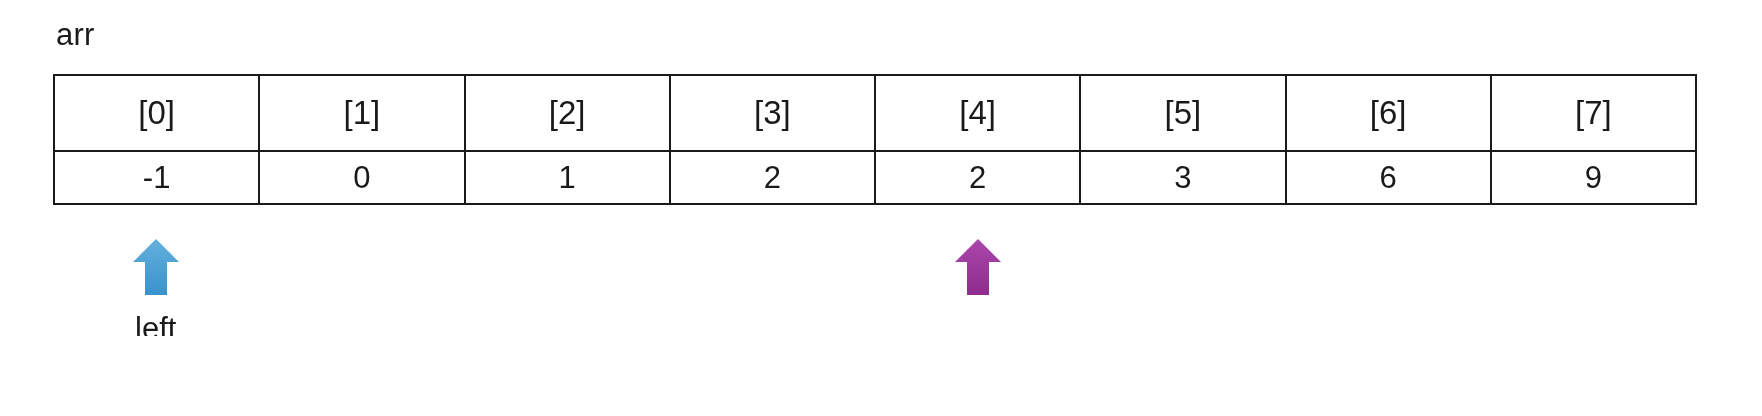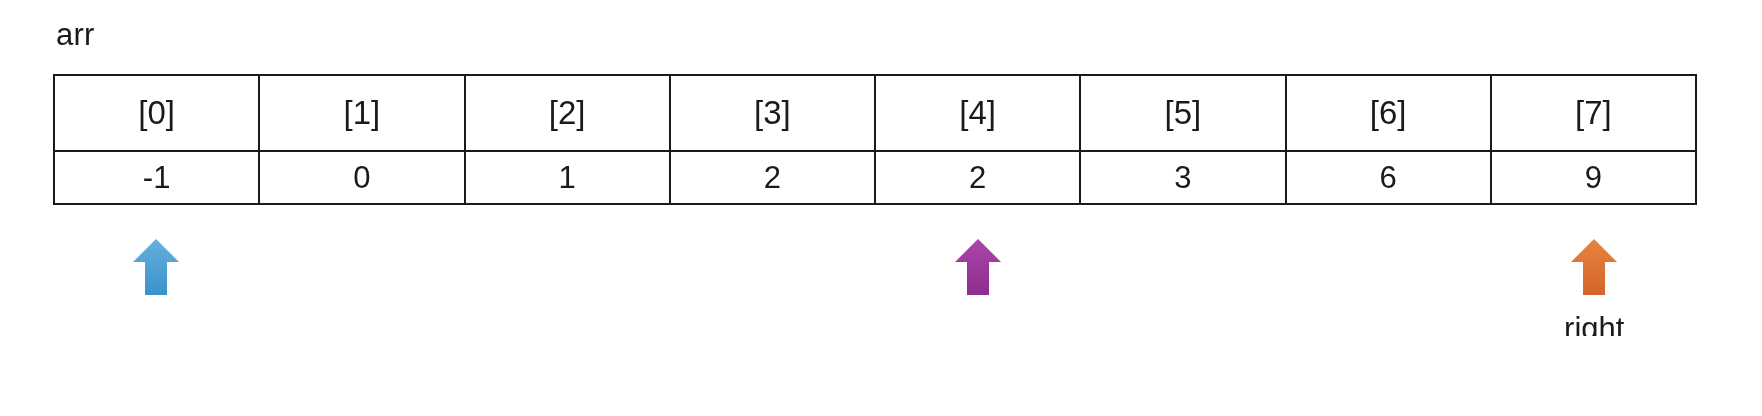--- a/index.html
+++ b/index.html
@@ -113,40 +113,29 @@
   <div class="pointer" id="pointer-left" style="left: 155.75px;">
     <svg class="arrow-svg" width="48" height="58" viewBox="0 0 48 58">
       <defs>
         <linearGradient id="gradLeft" x1="0" y1="0" x2="0" y2="1">
           <stop offset="0%" stop-color="#64b0dc"></stop>
           <stop offset="100%" stop-color="#3a92cc"></stop>
         </linearGradient>
       </defs>
       <path d="M24 1 L47 24 L35 24 L35 57 L13 57 L13 24 L1 24 Z" fill="url(#gradLeft)"></path>
     </svg>
+    <span class="pointer-label">left</span>
   </div>
 
   <div class="pointer" id="pointer-mid" style="left: 977.75px;">
     <svg class="arrow-svg" width="48" height="58" viewBox="0 0 48 58">
       <defs>
         <linearGradient id="gradMid" x1="0" y1="0" x2="0" y2="1">
           <stop offset="0%" stop-color="#ab46ab"></stop>
           <stop offset="100%" stop-color="#8e2d8e"></stop>
         </linearGradient>
       </defs>
       <path d="M24 1 L47 24 L35 24 L35 57 L13 57 L13 24 L1 24 Z" fill="url(#gradMid)"></path>
     </svg>
   </div>
 
-  <div class="pointer" id="pointer-right" style="left: 1594.25px;">
-    <svg class="arrow-svg" width="48" height="58" viewBox="0 0 48 58">
-      <defs>
-        <linearGradient id="gradRight" x1="0" y1="0" x2="0" y2="1">
-          <stop offset="0%" stop-color="#e8833f"></stop>
-          <stop offset="100%" stop-color="#d4642a"></stop>
-        </linearGradient>
-      </defs>
-      <path d="M24 1 L47 24 L35 24 L35 57 L13 57 L13 24 L1 24 Z" fill="url(#gradRight)"></path>
-    </svg>
-    <span class="pointer-label">right</span>
-  </div>
 
 </div>
 
 </body></html>

